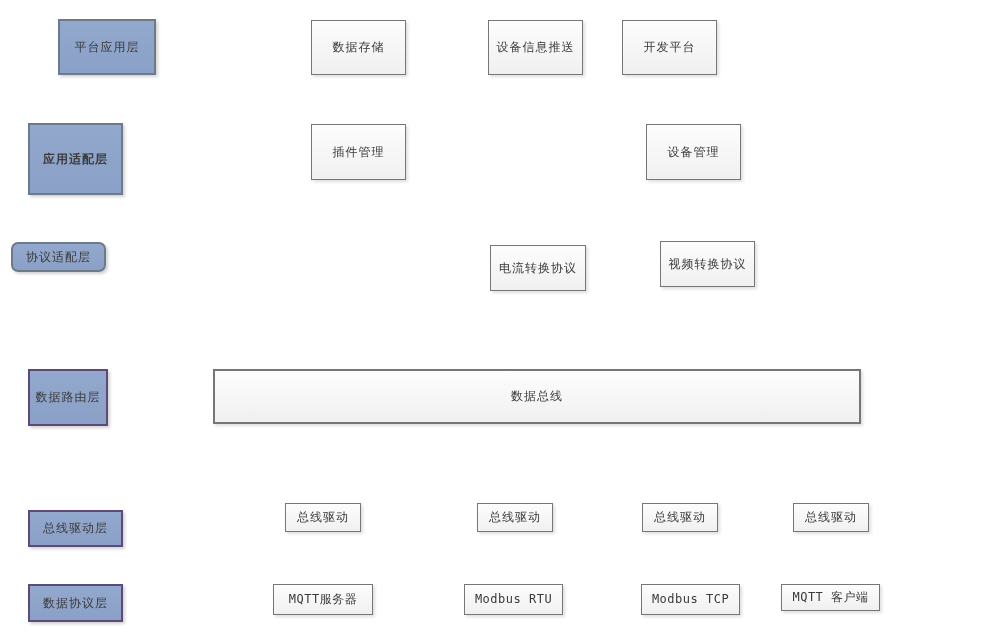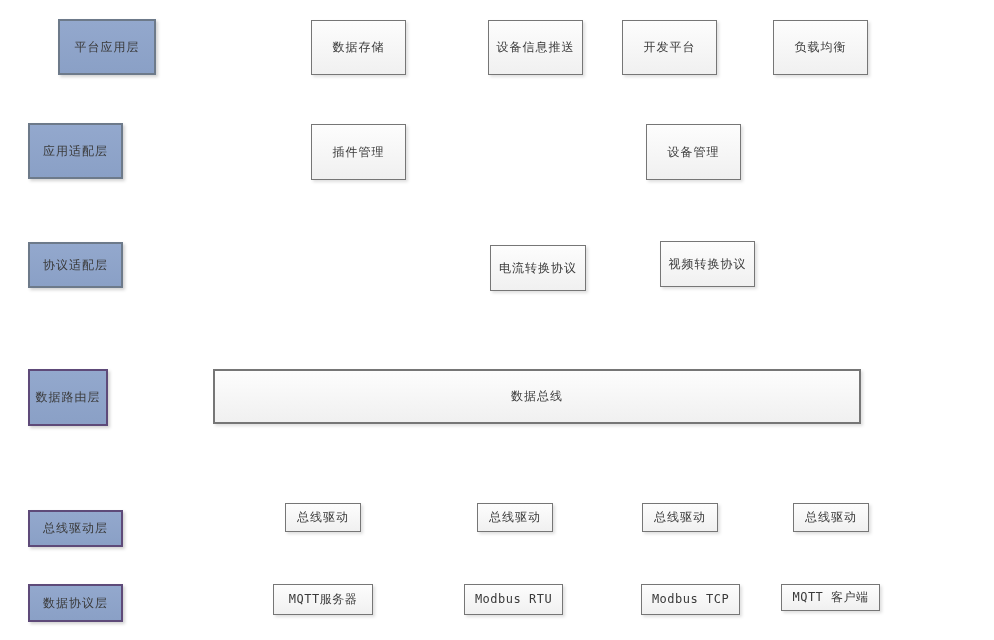--- a/index.html
+++ b/index.html
@@ -47,30 +47,29 @@
     font-family: "DejaVu Sans Mono", "Liberation Mono", monospace;
     letter-spacing: 0.5px;
   }
 </style>
 </head>
 <body>
 
 <div class="canvas">
 
   <div class="node layer" style="left:28px; top:19px; width:98px; height:56px;margin-left:30px;">平台应用层</div>
-  <div class="node layer" style="left:28px; top:123px; width:95px; height:56px;">应用适配层</div>
-  <div class="node layer" style="left:28px; top:242px; width:95px; height:46px;">协议适配层</div>
+  <div class="node layer" style="left:28px; top:123px; width:95px; height:72px;font-weight:bold;">应用适配层</div>
+  <div class="node layer" style="left:11px; top:242px; width:95px; height:30px;border-radius:7px;">协议适配层</div>
   <div class="node layer purple" style="left:28px; top:369px; width:80px; height:57px;">数据路由层</div>
   <div class="node layer purple" style="left:28px; top:510px; width:95px; height:37px;">总线驱动层</div>
   <div class="node layer purple" style="left:28px; top:584px; width:95px; height:38px;">数据协议层</div>
 
   <div class="node white-box" style="left:311px; top:20px; width:95px; height:55px;">数据存储</div>
   <div class="node white-box" style="left:476px; top:20px; width:95px; height:55px;margin-left:12px;">设备信息推送</div>
   <div class="node white-box" style="left:622px; top:20px; width:95px; height:55px;">开发平台</div>
-  <div class="node white-box" style="left:773px; top:20px; width:95px; height:55px;">负载均衡</div>
 
   <div class="node white-box" style="left:311px; top:124px; width:95px; height:56px;">插件管理</div>
   <div class="node white-box" style="left:646px; top:124px; width:95px; height:56px;">设备管理</div>
 
   <div class="node white-box" style="left:490px; top:245px; width:96px; height:46px;">电流转换协议</div>
   <div class="node white-box" style="left:660px; top:241px; width:95px; height:46px;">视频转换协议</div>
 
   <div class="node white-box bus" style="left:213px; top:369px; width:648px; height:55px;">数据总线</div>
 
   <div class="node white-box" style="left:285px; top:503px; width:76px; height:29px;">总线驱动</div>

